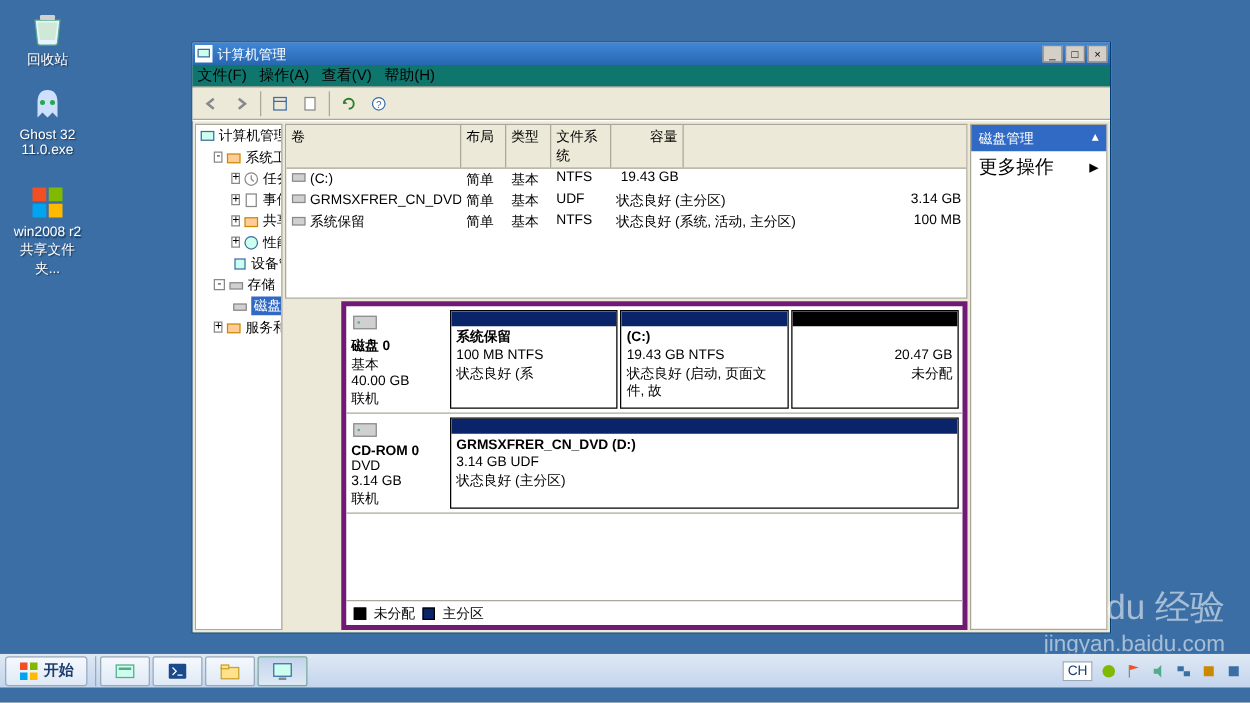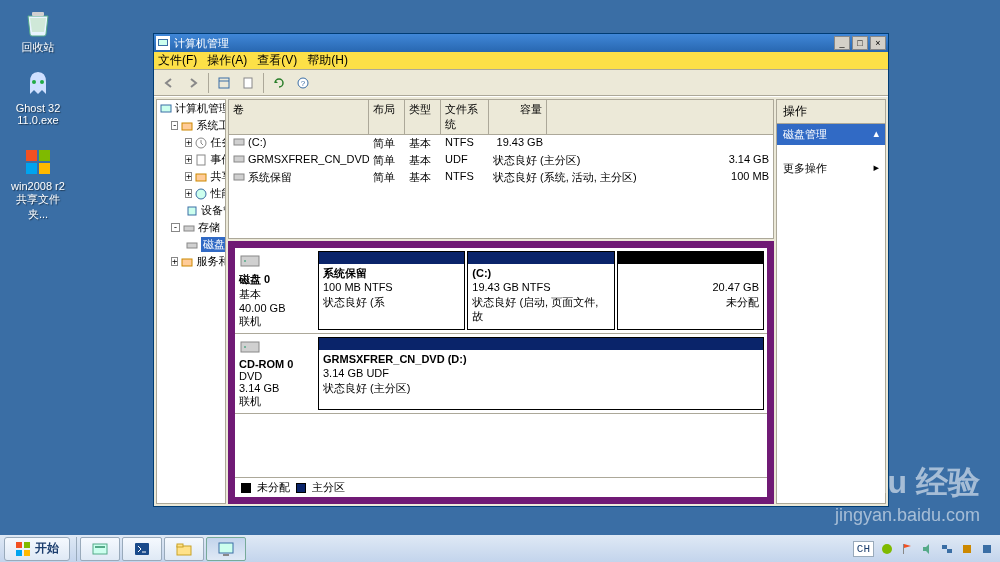--- a/index.html
+++ b/index.html
@@ -9,21 +9,21 @@
 .desktop-icon { position: absolute; width: 60px; text-align: center; color: #fff; font-size: 11px; cursor: pointer; }
 .desktop-icon .ico { width: 32px; height: 32px; margin: 0 auto 2px; }
 .desktop-icon .lbl { text-shadow: 1px 1px 1px rgba(0,0,0,0.5); }
 
 
 .window { position: absolute; left: 153px; top: 33px; width: 736px; height: 474px; background: #ece9d8; border: 1px solid #003c74; display: flex; flex-direction: column; }
 .titlebar { height: 18px; background: linear-gradient(#4087d8,#2867b0); color: #fff; display: flex; align-items: center; padding: 0 2px; font-size: 11px; }
 .titlebar .t-icon { width: 14px; height: 14px; background: #fff; margin-right: 4px; display: inline-flex; align-items: center; justify-content: center; }
 .titlebar .sp { flex: 1; }
 .wbtn { width: 16px; height: 14px; background: #d4d0c8; border: 1px solid #888; margin-left: 2px; display: flex; align-items: center; justify-content: center; font-size: 9px; color: #000; cursor: pointer; }
-.menubar { height: 18px; background: #fde047; border-bottom: 1px solid #aca899; display: flex; align-items: center; padding: 0 4px; color: #000; }
+.menubar { height: 18px; background: #0f766e; border-bottom: 1px solid #aca899; display: flex; align-items: center; padding: 0 4px; color: #000; }
 .menubar span { margin-right: 10px; cursor: pointer; }
 .toolbar { height: 26px; background: #ece9d8; border-bottom: 1px solid #aca899; display: flex; align-items: center; padding: 0 4px; gap: 2px; }
 .tbtn { width: 22px; height: 22px; border: 1px solid transparent; display: flex; align-items: center; justify-content: center; cursor: pointer; }
 .tsep { width: 1px; height: 20px; background: #aca899; margin: 0 2px; }
 
 .body-area { flex: 1; display: flex; border-top: 1px solid #fff; overflow: hidden; }
 
 .tree-panel { width: 152px; background: #fff; border: 1px solid #aca899; margin: 2px; overflow: auto; color: #000; font-size: 11px; }
 .tree-panel .node { padding: 1px 0 1px 2px; white-space: nowrap; display: flex; align-items: center; }
 .tree-panel .exp { width: 9px; height: 9px; border: 1px solid #888; background: #fff; display: inline-flex; align-items: center; justify-content: center; font-size: 9px; margin-right: 2px; font-family: monospace; line-height: 1; }
@@ -35,55 +35,55 @@
 
 .content { flex: 1; display: flex; margin: 2px 2px 2px 0; gap: 2px; }
 .main-col { flex: 1; display: flex; flex-direction: column; gap: 2px; }
 .list-pane { flex: 0 0 140px; border: 1px solid #aca899; background: #fff; overflow: hidden; }
 .list-head { display: flex; background: #ece9d8; border-bottom: 1px solid #aca899; }
 .list-head .col { border-right: 1px solid #aca899; padding: 2px 4px; font-size: 11px; color: #000; }
 .list-row { display: flex; padding: 1px 0; font-size: 11px; color: #000; }
 .list-row .col { padding: 0 4px; white-space: nowrap; overflow: hidden; }
 .c-name{width:140px}.c-layout{width:36px}.c-type{width:36px}.c-fs{width:48px}.c-status{width:226px}.c-cap{width:58px;text-align:right}
 
-.graph-pane { flex: 1; border: 7px solid #701a75; background: #fff; display: flex; flex-direction: column; }
+.graph-pane { flex: 1; border: 4px solid #701a75; background: #fff; display: flex; flex-direction: column; margin-left: 45px; }
 .disk-row { display: flex; border-bottom: 1px solid #aca899; }
 .disk-info { width: 80px; padding: 4px; font-size: 11px; color: #000; display: flex; flex-direction: column; }
 .disk-info .dname { font-weight: bold; }
 .disk-info .dico { width: 22px; height: 18px; margin-bottom: 2px; }
 .disk-vols { flex: 1; display: flex; gap: 2px; padding: 3px; }
 .vol { flex: 1; border: 1px solid #000; display: flex; flex-direction: column; overflow: hidden; }
 .vol .vhead { height: 12px; background: #0a246a; }
 .vol .vbody { flex: 1; padding: 2px 4px; font-size: 11px; line-height: 1.3; color: #000; }
 .vol.unalloc .vhead { background: #000; }
 .vol.unalloc { border: 1px solid #000; text-align: right; }
 .legend { padding: 2px 6px; display: flex; align-items: center; gap: 6px; font-size: 11px; color: #000; border-top: 1px solid #aca899; }
 .legend .sw { width: 10px; height: 10px; border: 1px solid #000; }
 
 
 .actions { width: 110px; border: 1px solid #aca899; background: #fff; }
 .actions-head { background: #ece9d8; border-bottom: 1px solid #aca899; padding: 3px 6px; font-size: 12px; color: #000; }
 .action-cat { background: #316ac5; color: #fff; padding: 3px 6px; font-size: 11px; display: flex; justify-content: space-between; }
-.action-item { padding: 16px 6px; font-size: 11px; cursor: pointer; display: flex; justify-content: space-between; }
-
-
-.taskbar { position: absolute; left: 0; bottom: 0; width: 1000px; height: 28px; background: linear-gradient(#dfe9f5,#c3d4ec); border-top: 1px solid #3a6ea5; display: flex; align-items: center; font-family: Liberation Mono, monospace; }
+.action-item { padding: 3px 6px; font-size: 15px; cursor: pointer; display: flex; justify-content: space-between; }
+
+
+.taskbar { position: absolute; left: 0; bottom: 12px; width: 1000px; height: 28px; background: linear-gradient(#dfe9f5,#c3d4ec); border-top: 1px solid #3a6ea5; display: flex; align-items: center; }
 .start { height: 24px; padding: 0 10px; margin: 2px 4px; background: linear-gradient(#f5f9fe,#dfe9f5); border: 1px solid #9ab; border-radius: 3px; display: flex; align-items: center; cursor: pointer; font-size: 12px; color: #1c3e6e; font-weight: bold; }
 .start .winico{width:16px;height:16px;margin-right:4px;}
 .tb-sep { width: 1px; height: 24px; background: #9ab; margin: 0 2px; }
 .tb-btn { width: 40px; height: 24px; margin: 0 1px; border: 1px solid #9ab; background: linear-gradient(#f5f9fe,#dfe9f5); border-radius: 2px; display: flex; align-items: center; justify-content: center; cursor: pointer; }
 .tb-btn.active { background: linear-gradient(#c3d4ec,#dfe9f5); border: 1px solid #7a9; }
 .tray { margin-left: auto; display: flex; align-items: center; padding: 0 6px; gap: 6px; font-size: 11px; color: #1c3e6e; }
 .tray .ico { width: 14px; height: 14px; }
 
 
 svg { display: block; }
 
 .watermark { position: absolute; right: 20px; bottom: 36px; color: rgba(255,255,255,0.55); font-family: Arial; text-align: right; pointer-events: none; }
-.watermark .big { font-size: 32px; font-weight: bold; }
+.watermark .big { font-size: 28px; font-weight: normal; }
 .watermark .small { font-size: 18px; }
 </style>
 </head>
 <body>
 
 <div class="desktop-icon" style="left:8px;top:6px">
   <div class="ico">
       <svg viewBox="0 0 32 32">
         <path fill="#e8f4ff" stroke="#5a8" d="M6 10 L26 10 L24 28 Q24 30 22 30 L10 30 Q8 30 8 28 Z"></path>
         <path fill="#cfe8d8" d="M8 12 L24 12 L22 26 L10 26 Z"></path>
@@ -366,21 +366,20 @@
           <div class="legend">
             <span class="sw" style="background:#000"></span>
               <span>未分配</span>
             <span class="sw" style="background:#0a246a"></span>
               <span>主分区</span>
           </div>
         </div>
       </div>
 
       <div class="actions">
-        <div class="actions-head">操作</div>
         <div class="action-cat">
             <span>磁盘管理</span>
             <span>▴</span>
           </div>
         <div class="action-item">
             <span>更多操作</span>
             <span>▸</span>
           </div>
       </div>
     </div>

